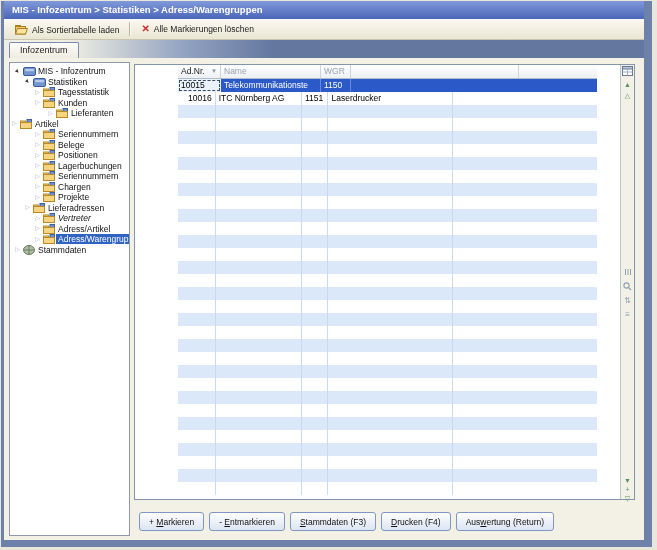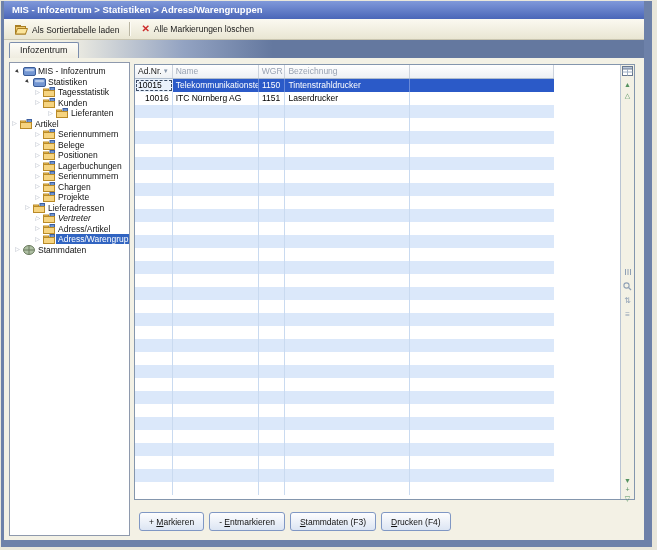--- a/index.html
+++ b/index.html
@@ -31,21 +31,21 @@
               background:#fff;border:1px solid #8e99ad;overflow:hidden;padding-top:3px;}
   .tree-item{height:10.5px;display:flex;align-items:center;font-size:8.5px;color:#111;
              white-space:nowrap;cursor:default;}
   .exp{width:9px;flex:0 0 9px;text-align:center;font-size:6px;color:#a8b0bd;display:inline-block;line-height:9px;}
   .exp.expanded{color:#3c3c3c;transform:rotate(-45deg);}
   .ticon{width:14px;flex:0 0 14px;display:inline-flex;justify-content:center;}
   .tlabel{padding:0 2px;line-height:10px;}
   .tlabel.tsel{background:var(--tree-selection);color:#fff;}
   .table-panel{position:absolute;left:130px;top:6px;width:501px;height:436px;box-sizing:border-box;
                border:1px solid #8496ad;background:#fff;}
-  .grid{position:absolute;left:0;top:0;width:419px;height:434px;overflow:hidden;}
+  .grid{position:absolute;left:0;top:0;width:419px;height:434px;overflow:hidden;padding-left:43px;}
   .ghead{display:flex;height:14px;background:linear-gradient(#ffffff,#edf0f4);
          border-bottom:1px solid #aebccd;box-sizing:border-box;}
   .hcell{box-sizing:border-box;border-right:1px solid #ccd3dd;font-size:8.5px;line-height:13px;
          padding:0 3px;color:var(--header-text-muted);white-space:nowrap;overflow:hidden;
          display:flex;align-items:center;}
   .hcell.sorted{color:#1a1a1a;}
   .hcell .sortarrow{margin-left:auto;font-size:6px;color:#8595aa;}
   .grow{display:flex;height:13px;}
   .grow.alt{background:var(--row-stripe);}
   .grow.sel{background:var(--selection);color:#fff;}
@@ -305,33 +305,29 @@
               <div class="hcell sorted" style="width: 43px;">
                 <span>Ad.Nr.</span>
                 <span class="sortarrow">▼</span>
               </div>
               <div class="hcell" style="width: 100px;">
                 <span>Name</span>
               </div>
               <div class="hcell" style="width: 30px;">
                 <span>WGR</span>
               </div>
-              <div class="hcell" style="width: 145px;">
-                <span>Bezeichnung</span>
-              </div>
               <div class="hcell" style="width: 168px;">
                 <span></span>
               </div>
             </div>
           <div class="gbody" id="gbody">
               <div class="grow sel">
                 <div class="gcell focused" style="width: 43px;">10015</div>
                 <div class="gcell" style="width: 100px;">Telekommunikationste</div>
                 <div class="gcell" style="width: 30px;">1150</div>
-                <div class="gcell" style="width: 145px;">Tintenstrahldrucker</div>
                 <div class="gcell" style="width: 168px;"></div>
               </div>
               <div class="grow">
                 <div class="gcell num" style="width: 43px;">10016</div>
                 <div class="gcell" style="width: 100px;">ITC Nürnberg AG</div>
                 <div class="gcell" style="width: 30px;">1151</div>
                 <div class="gcell" style="width: 145px;">Laserdrucker</div>
                 <div class="gcell" style="width: 168px;"></div>
               </div>
               <div class="grow alt">
@@ -567,17 +563,18 @@
             <div class="sico green" style="top: 420px;">+</div>
             <div class="sico green" style="top: 429px;">▽</div>
           </div>
       </div>
 
       <div class="footer" id="footer">
           <button class="fbtn">+ <u>M</u>arkieren</button>
           <button class="fbtn">- <u>E</u>ntmarkieren</button>
           <button class="fbtn"><u>S</u>tammdaten (F3)</button>
           <button class="fbtn"><u>D</u>rucken (F4)</button>
+          <button class="fbtn">Aus<u>w</u>ertung (Return)</button>
         </div>
     </div>
 
   </div>
 </div>
 
 </body></html>

